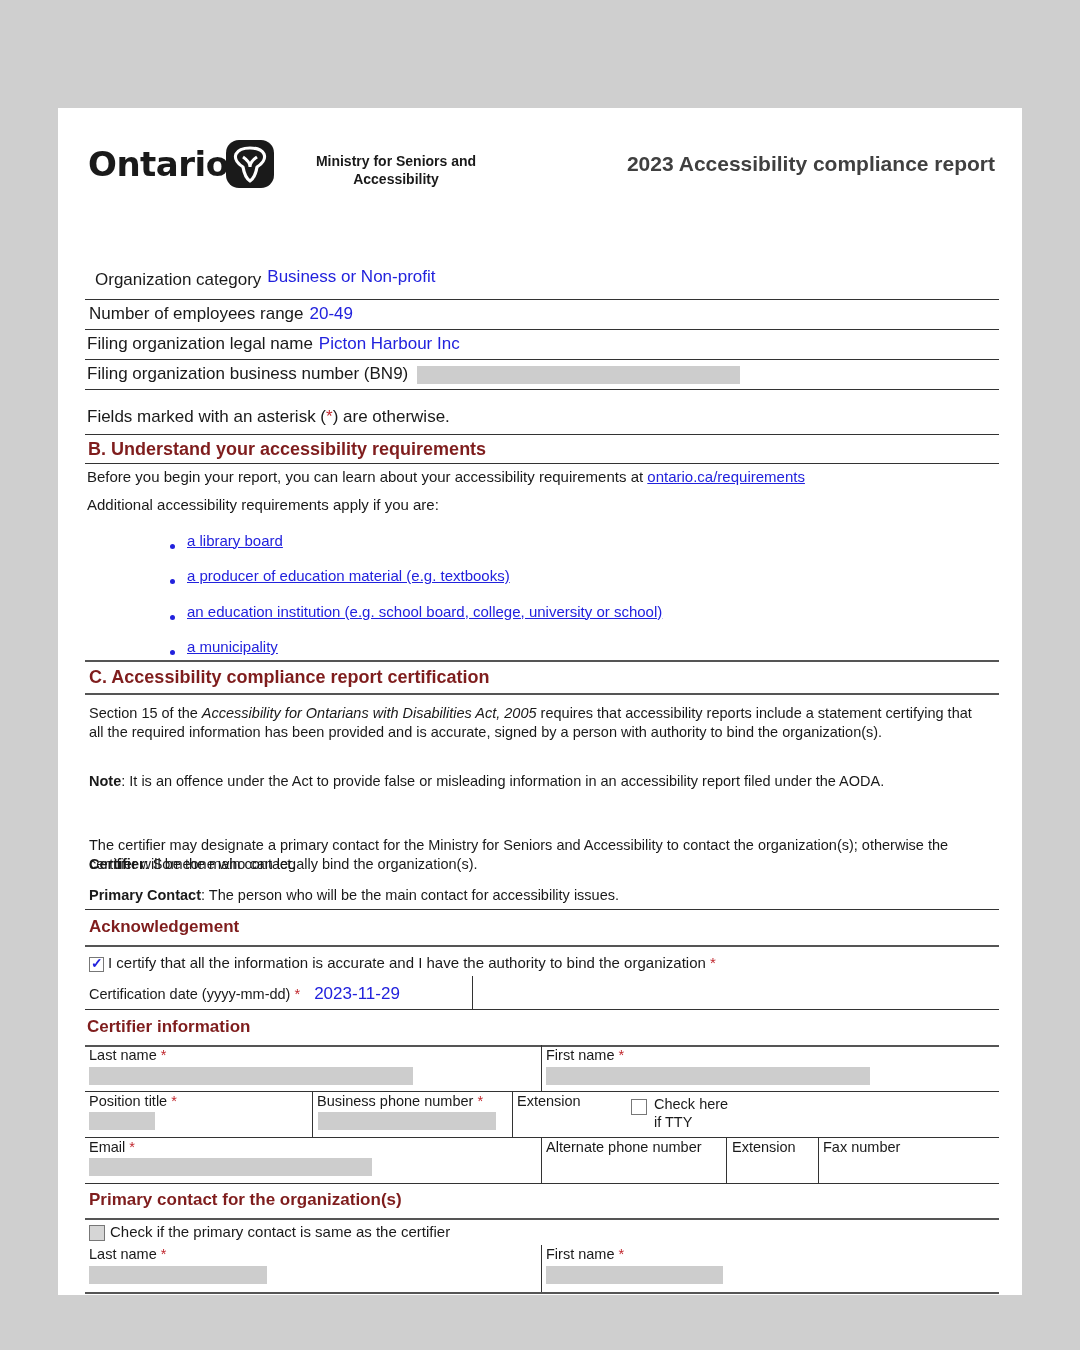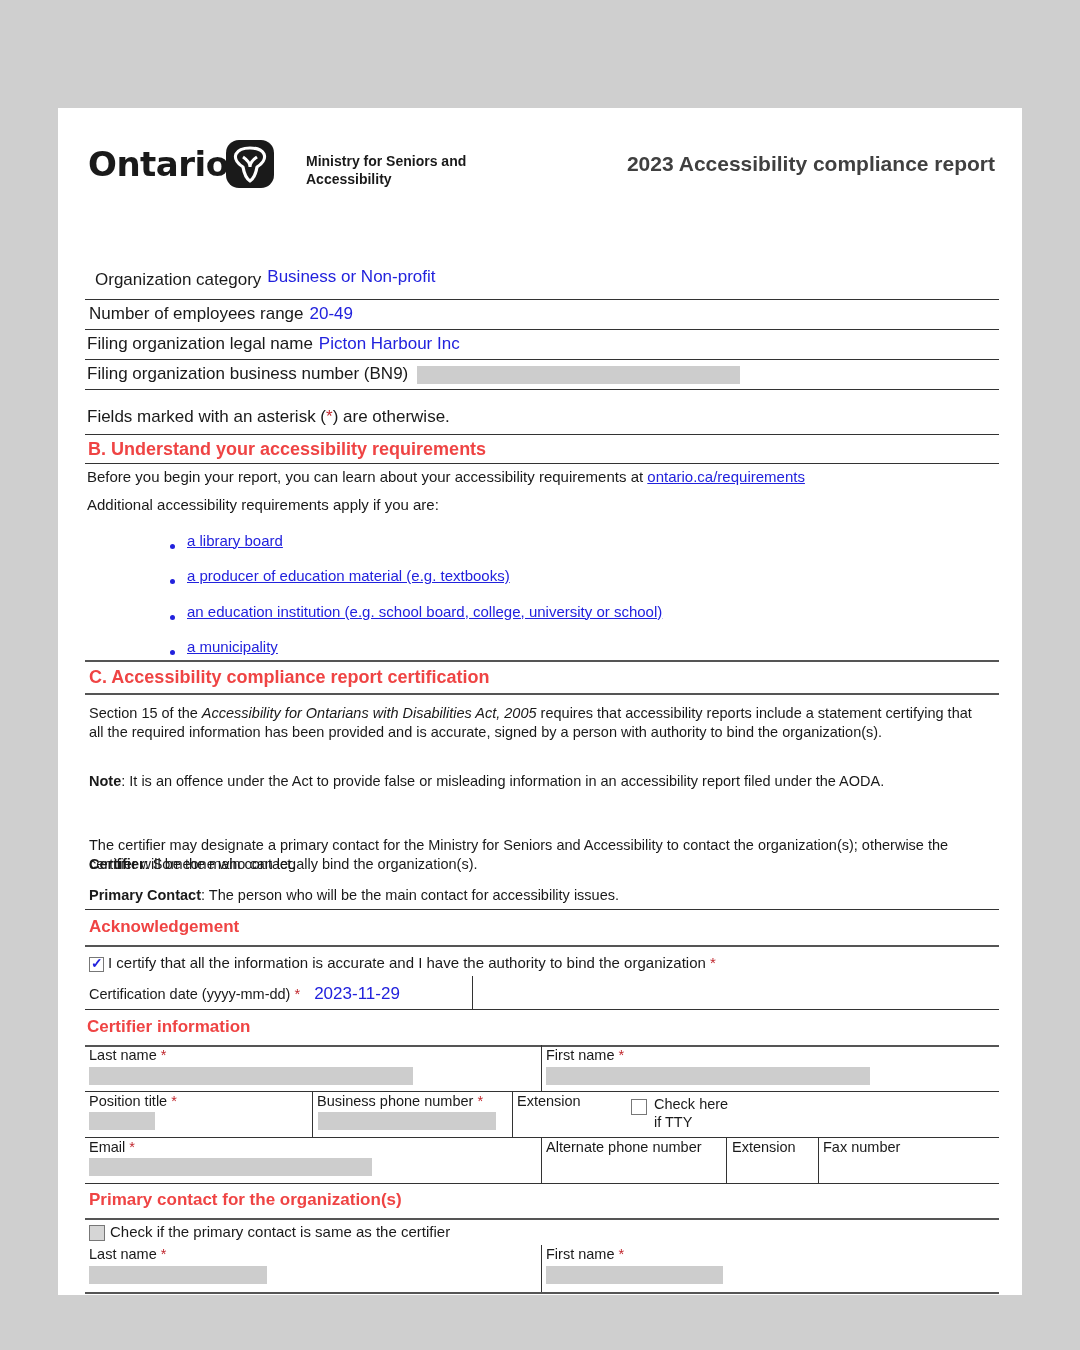--- a/index.html
+++ b/index.html
@@ -2,29 +2,29 @@
 <html><head>
 <meta charset="utf-8">
 <style>
   html, body { margin:0; padding:0; }
   body { width:1080px; height:1350px; background:#cfcfcf; position:relative; overflow:hidden;
          font-family:"Liberation Sans", sans-serif; color:#111; }
   .page { position:absolute; left:58px; top:108px; width:964px; height:1187px; background:#fff; overflow:hidden; }
   .abs { position:absolute; }
   .logo-text { left:30px; top:36px; font-family:"DejaVu Sans", sans-serif; font-weight:bold; font-size:34px; letter-spacing:-0.5px; color:#1a1a1a; }
   .logo-icon { left:168px; top:32px; width:48px; height:48px; background:#1a1a1a; border-radius:13px; }
-  .ministry { left:248px; top:44px; font-size:14px; font-weight:bold; line-height:18px; color:#1a1a1a; width:180px; }
+  .ministry { left:248px; top:44px; font-size:14px; font-weight:bold; line-height:18px; color:#1a1a1a; width:180px;text-align:center; }
   .report-title { right:27px; top:44px; font-size:21px; font-weight:bold; color:#404040; }
   .row { position:absolute; left:27px; width:914px; font-size:17px; color:#1a1a1a; }
   .hr { position:absolute; left:27px; width:914px; height:0; border-top:1.5px solid #333; }
   .hr.thick { border-top:2px solid #555; }
   .val { color:#2222dd; margin-left:6px; }
   .redact { display:inline-block; background:#cdcdcd; vertical-align:middle; }
   .req { color:#c0262d; }
-  .section-h { position:absolute; left:30px; font-size:18px; font-weight:bold; color:#ef4444; }
+  .section-h { position:absolute; left:30px; font-size:18px; font-weight:bold; color:#7f1d1d; }
   .small { font-size:15px; color:#1a1a1a; }
   a.link { color:#2222dd; text-decoration:underline; }
   .bullets { position:absolute; left:112px; top:405px; font-size:15px; }
   .bullets .b { height:35.5px; display:flex; align-items:flex-end; }
   .bullets .dot { width:5px; height:5px; background:#2222dd; border-radius:50%; margin-top:7px; margin-right:12px; }
   .para { position:absolute; left:31px; width:890px; font-size:14.5px; line-height:19px; color:#1a1a1a; }
   .cb { display:inline-block; width:14px; height:14px; border:1px solid #777; background:#fff; vertical-align:middle; box-sizing:border-box; position:relative; }
   .cb.grey { background:#d6d6d6; border-color:#777; }
   .cb .tick { position:absolute; left:1px; top:-3px; font-size:14px; color:#2222dd; font-weight:bold; }
   .grid-line-v { position:absolute; width:0; border-left:1px solid #333; }

